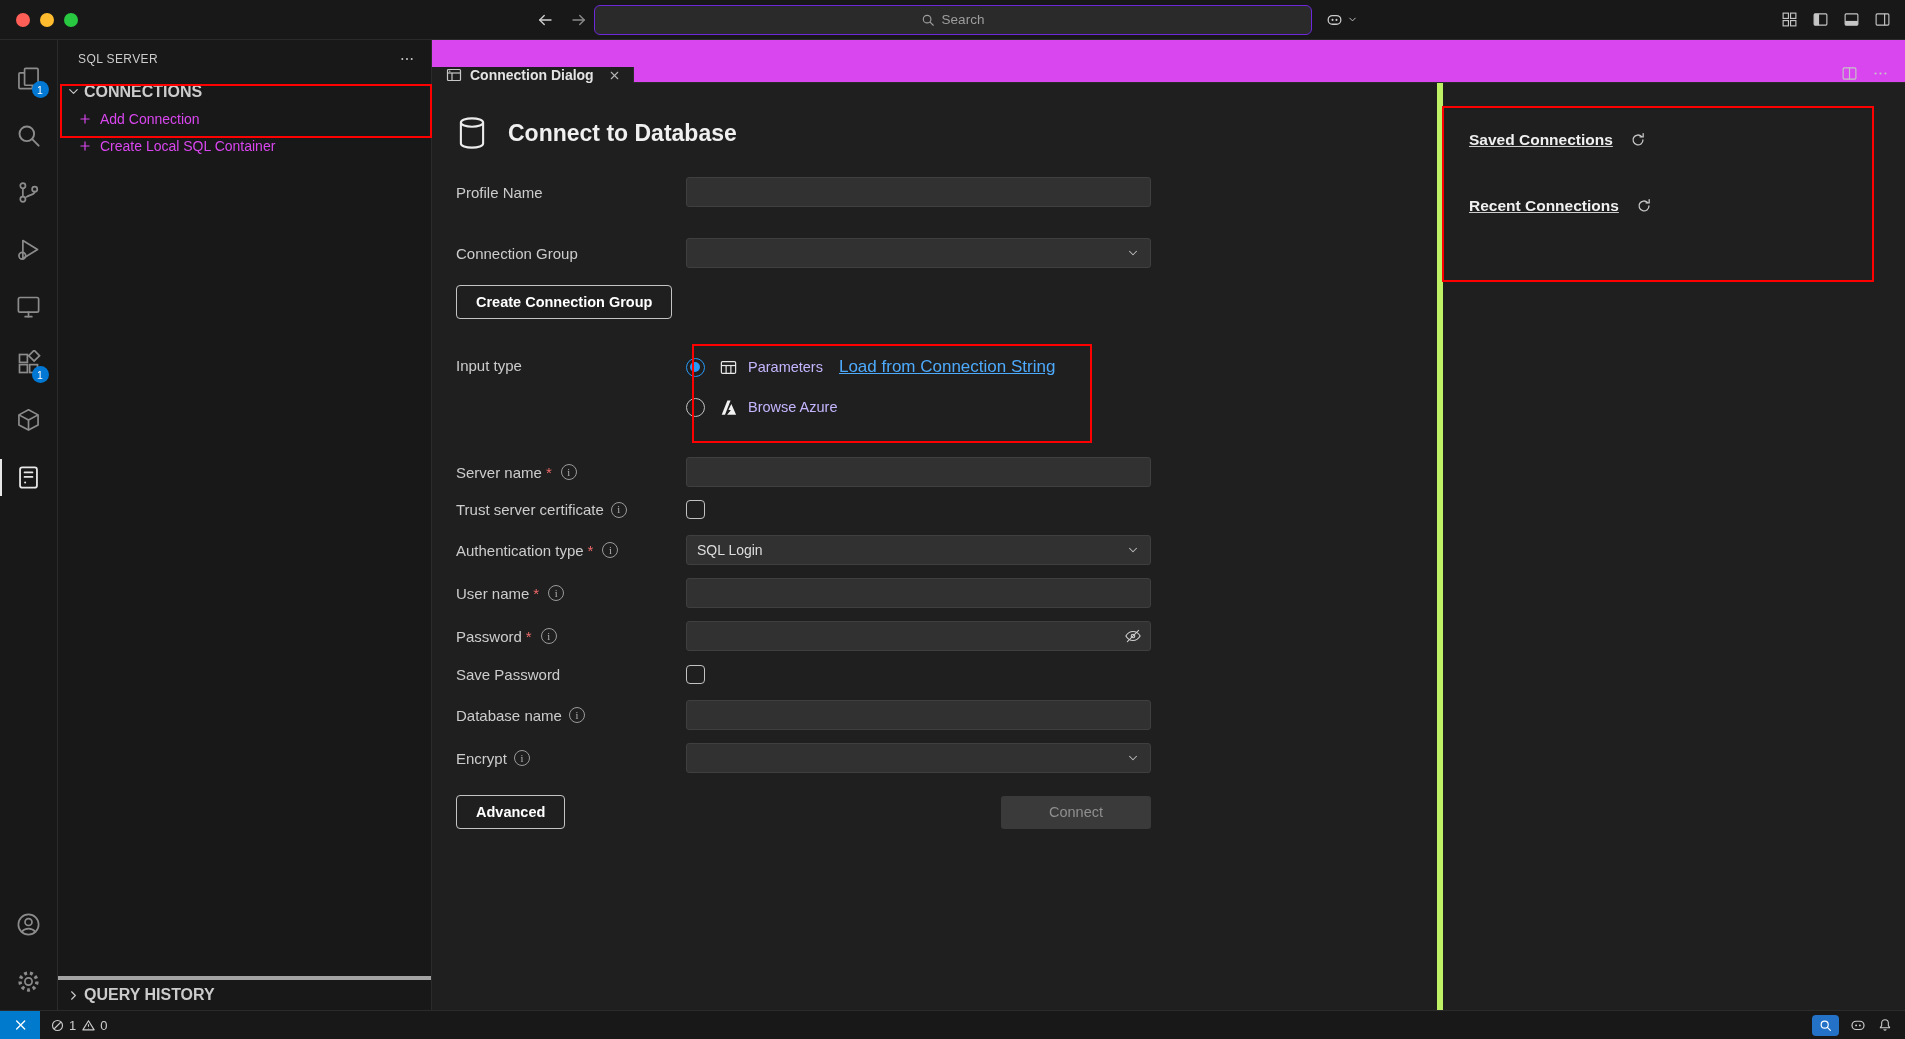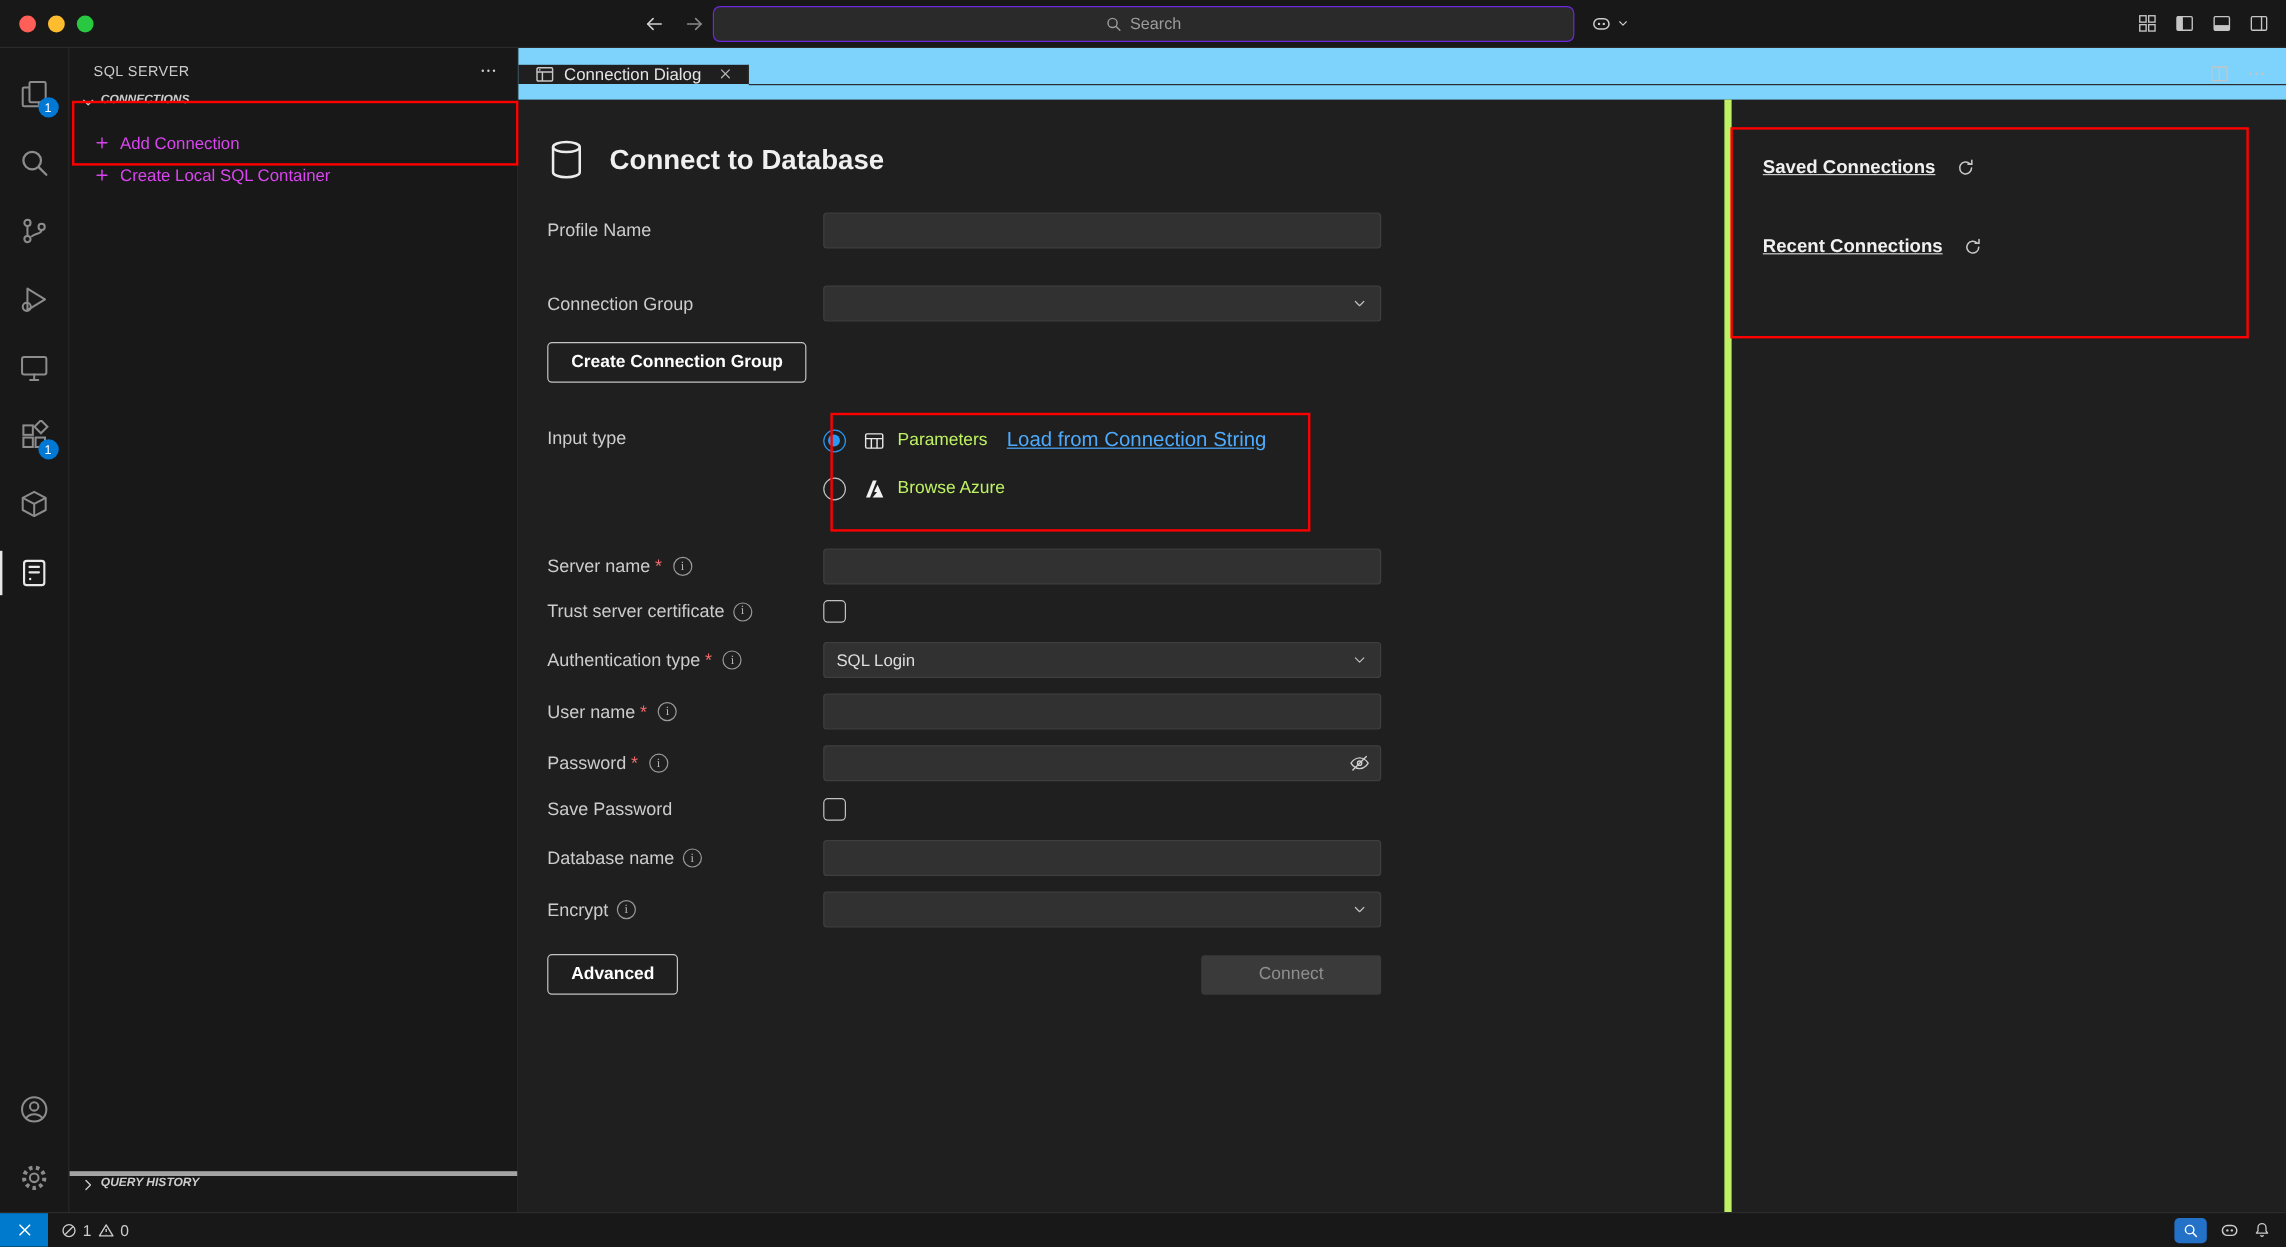--- a/index.html
+++ b/index.html
@@ -35,30 +35,30 @@
   .act-item.active::before { content:""; position:absolute; left:0; top:10px; bottom:10px; width:2px; background:#e7e7e7; }
   .act-badge { position:absolute; right:9px; bottom:9px; min-width:17px; height:17px; border-radius:9px;
     background:#0078d4; color:#ffffff; font-size:10.5px; display:flex; align-items:center; justify-content:center; padding:0 3px; }
   .act-spacer { flex:1; }
 
   
   .sidebar { width:374px; background:#181818; border-right:1px solid #2b2b2b;
     display:flex; flex-direction:column; flex:0 0 auto; }
   .sidebar-title { height:38px; display:flex; align-items:center; justify-content:space-between;
     padding:0 16px 0 20px; font-size:12px; color:#cccccc; letter-spacing:.4px; }
-  .section-header { height:27px; display:flex; gap:3px; padding-left:8px;
-    font-size:10px; font-weight:700; color:#cccccc; cursor:pointer;font-style:italic; }
+  .section-header { height:27px; display:flex; align-items:center; gap:3px; padding-left:8px;
+    font-size:16px; font-weight:700; color:#cccccc; cursor:pointer; }
   .side-item { height:27px; display:flex; align-items:center; gap:8px; padding-left:20px;
     font-size:14px; color:#d946ef; cursor:pointer; }
   .sidebar-bottom { margin-top:auto; border-top:4px solid #a3a3a3; }
   .sidebar-bottom .section-header { height:30px; }
 
   
   .editor { flex:1; display:flex; flex-direction:column; background:#1f1f1f; min-width:0; }
-  .tabbar { height:43px; background:#7dd3fc; display:flex; align-items:center; flex:0 0 auto; }
+  .tabbar { height:43px; background:#d946ef; display:flex; align-items:flex-end; flex:0 0 auto;font-weight:bold; }
   .tab { background:#1f1f1f; display:flex; align-items:center; gap:8px; padding:0 12px 0 14px;
     border-right:1px solid #2b2b2b; font-size:14px; color:#e4e4e4; cursor:pointer; }
   .tab-close { color:#b5b5b5; margin-left:6px; cursor:pointer; }
   .tabbar-fill { flex:1; border-bottom:1px solid #2b2b2b; display:flex; align-items:center;
     justify-content:flex-end; gap:14px; padding-right:16px; color:#c5c5c5; }
   .tabbar-fill .icon-btn { cursor:pointer; }
 
   .editor-content { flex:1; display:flex; min-height:0; }
   .form-area { flex:1; padding:30px 0 0 24px; min-width:0; }
   .right-panel { width:468px; border-left:6px solid #bef264; padding:42px 0 0 26px; flex:0 0 auto;text-decoration:underline; }
@@ -91,21 +91,21 @@
     display:inline-block; cursor:pointer; }
 
   .radio-group { display:flex; flex-direction:column; gap:10px; padding-top:0; }
   .radio-row { display:flex; align-items:center; height:30px; }
   .radio { width:19px; height:19px; border-radius:50%; border:1px solid #c2c2c2; display:inline-block;
     cursor:pointer; flex:0 0 auto; }
   .radio.checked { border:1.5px solid #2899f5; position:relative; }
   .radio.checked::after { content:""; position:absolute; left:3px; top:3px; width:10px; height:10px;
     border-radius:50%; background:#2899f5; }
   .opt-icon { margin:0 10px 0 14px; color:#e8e8e8; display:inline-flex; }
-  .opt-label { font-size:14.5px; color:#bef264; }
+  .opt-label { font-size:14.5px; color:#c4b5fd; }
   .inline-link { margin-left:16px; font-size:17px; color:#4daafc; text-decoration:underline; cursor:pointer; }
 
   .secondary-btn { background:transparent; border:1px solid #c4c4c4; border-radius:4px; color:#ffffff;
     font-weight:700; font-size:14.5px; height:34px; padding:0 19px; cursor:pointer;
     font-family:"Liberation Sans", sans-serif; }
   .buttons-row { width:695px; display:flex; align-items:center; justify-content:space-between; margin-top:0; }
   .primary-btn-disabled { background:#3a3a3a; border:none; border-radius:3px; color:#8f8f8f;
     font-weight:400; font-size:14.5px; height:33px; width:150px; cursor:default;
     font-family:"Liberation Sans", sans-serif; }
 

